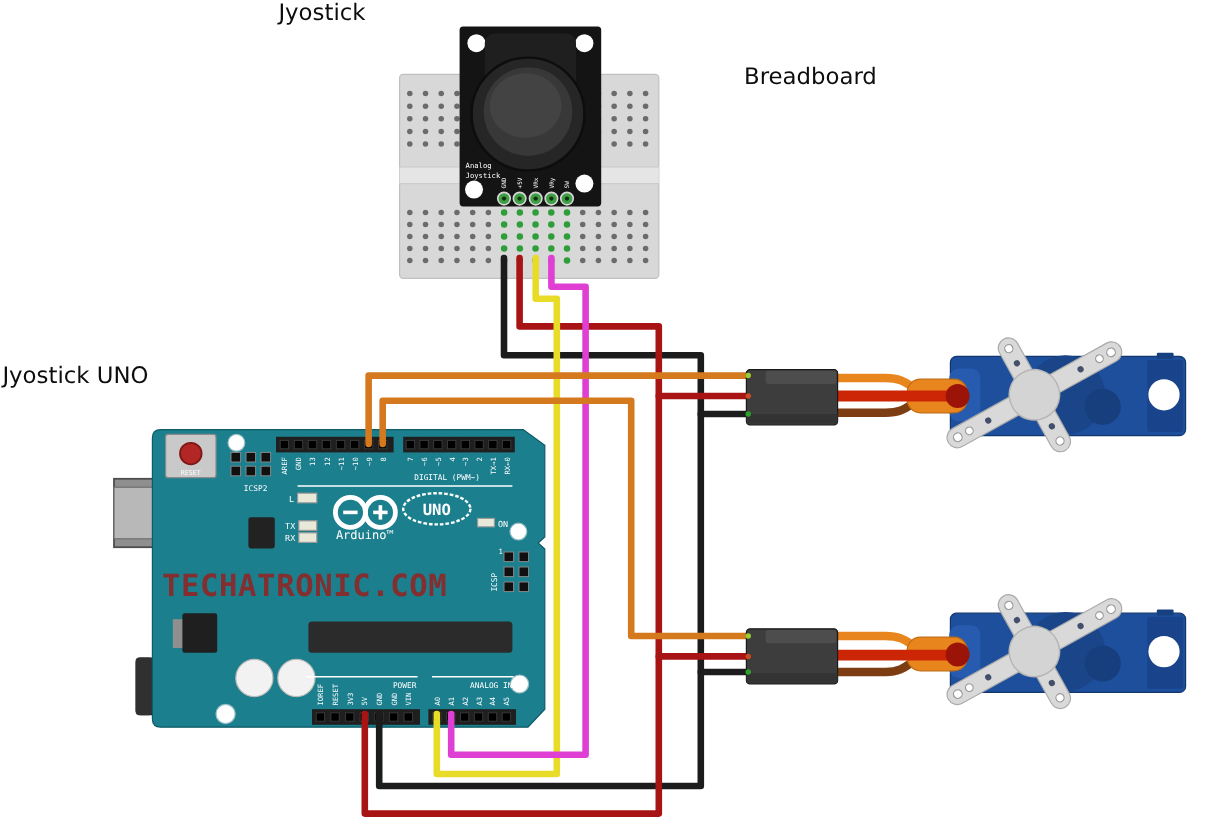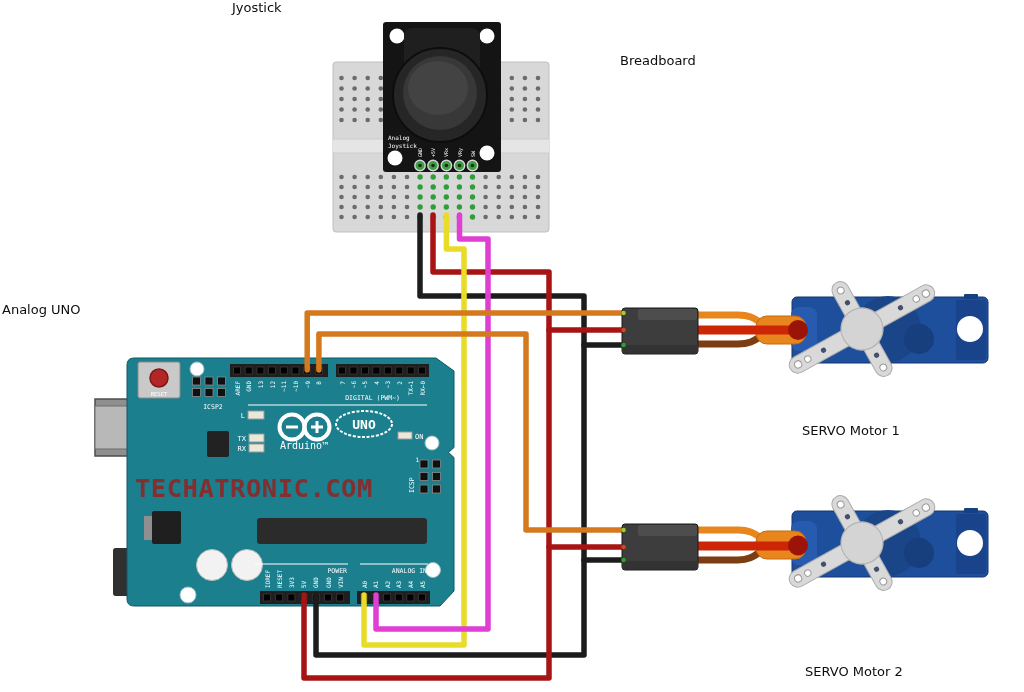--- a/index.html
+++ b/index.html
@@ -1,32 +1,30 @@
 <!DOCTYPE html>
 <html style="--wire-black: #1c1c1c; --wire-red: #a81414; --wire-yellow: #e9dc28; --wire-magenta: #e03fd4; --wire-orange: #d4791d; --servo-orange: #e8851c; --servo-red: #cc2607; --servo-brown: #7d3d12; --board-teal: #1b7f8e; --servo-blue: #1e4f9d; --watermark-red: #8c2828; --connector-gray: #3d3d3d; --horn-gray: #d9d9d9; --breadboard-gray: #d8d8d8; --hole-green: #2f9e38;"><head>
 <meta charset="utf-8">
 <style>
   html,body{margin:0;padding:0;background:#fff;}
   .canvas{position:relative;width:1024px;height:692px;background:#fff;overflow:hidden;
           font-family:"DejaVu Sans",sans-serif;}
-  .lbl{position:absolute;font-size:13px;color:#0d0d0d;white-space:nowrap;}
+  .lbl{position:absolute;font-size:19px;color:#0d0d0d;white-space:nowrap;}
   svg{position:absolute;left:0;top:0;}
   text{font-family:"DejaVu Sans Mono",monospace;}
   .silk{fill:#fff;}
 </style>
 </head>
 <body>
 
 <div class="canvas">
 
   <div class="lbl" style="left:232px;top:0px">Jyostick</div>
   <div class="lbl" style="left:620px;top:53px">Breadboard</div>
-  <div class="lbl" style="left:2px;top:302px">Analog UNO</div>
-  <div class="lbl" style="left:802px;top:423px">SERVO Motor 1</div>
-  <div class="lbl" style="left:805px;top:664px">SERVO Motor 2</div>
+  <div class="lbl" style="left:2px;top:302px">Jyostick UNO</div>
 
   <svg width="1024" height="692" viewBox="0 0 1024 692">
     <defs>
       <g id="servo-def">
         <rect x="0" y="0" width="196" height="66" rx="5" style="fill:var(--servo-blue)" stroke="#12366e" stroke-width="1"></rect>
         <rect x="46" y="-3" width="14" height="5" rx="1" fill="#16407f"></rect>
         <rect x="172" y="-3" width="14" height="5" rx="1" fill="#16407f"></rect>
         <circle cx="96" cy="32" r="33" fill="#1a4589"></circle>
         <circle cx="127" cy="42" r="15" fill="#173e7d"></circle>
         <rect x="164" y="3" width="30" height="60" rx="2" fill="#19448c"></rect>

